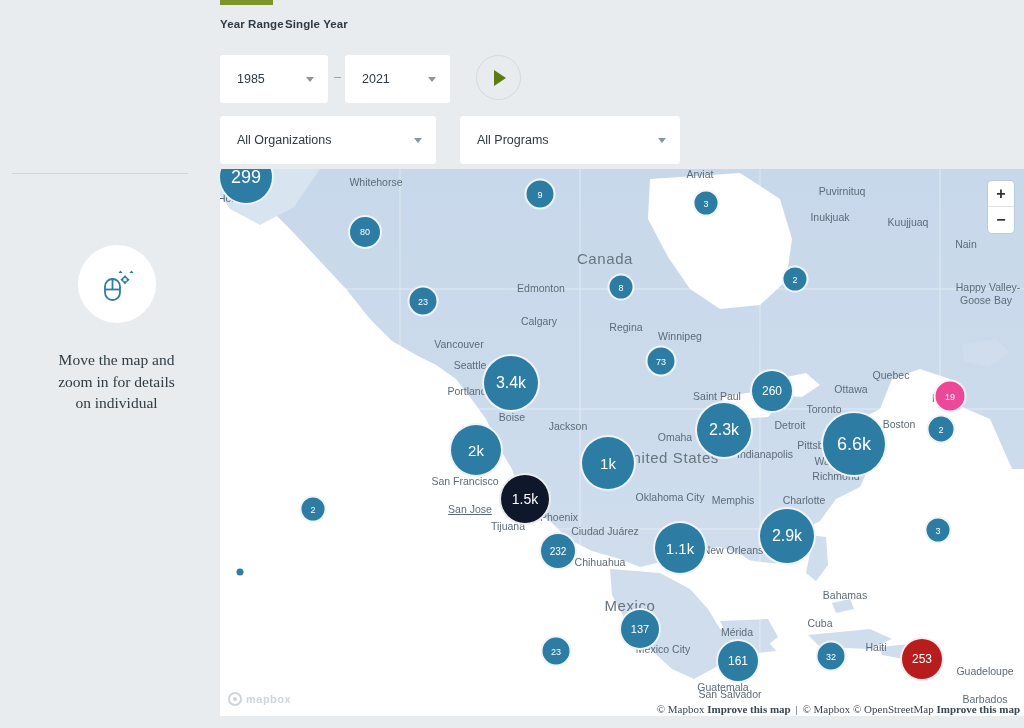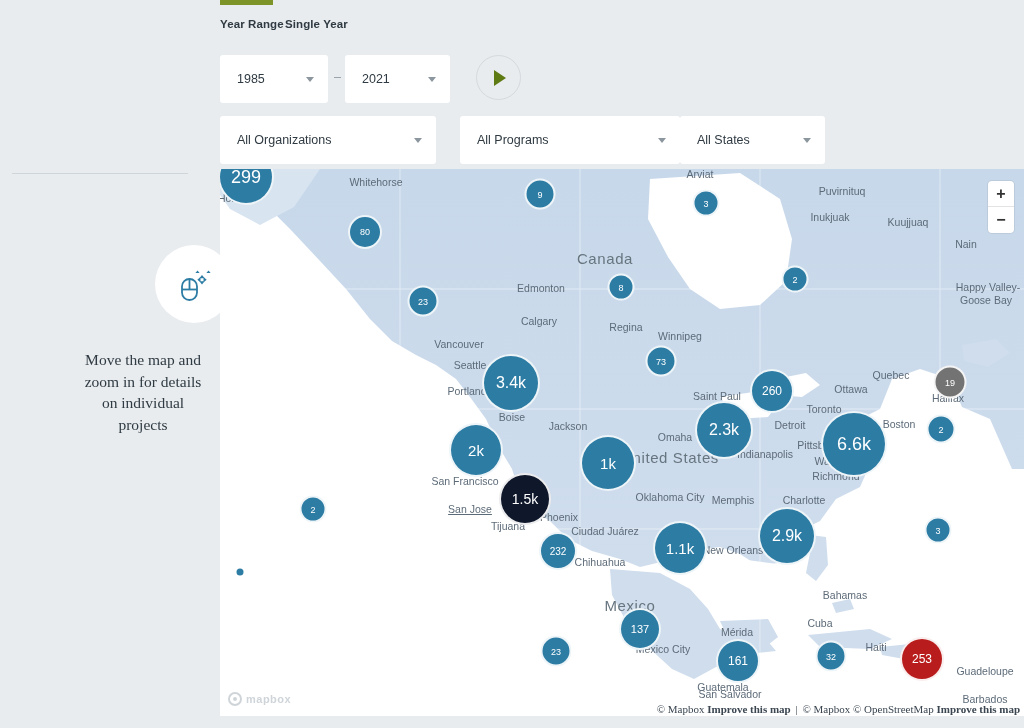--- a/index.html
+++ b/index.html
@@ -15,21 +15,21 @@
   #sidebar {
     position: absolute; left: 0; top: 0; width: 220px; height: 728px;
     background: #e8ecef;
   }
   #sidebar-divider {
     position: absolute; left: 12px; top: 173px; width: 176px; height: 1px;
     background: #cfd6db;
   }
   #hint-block {
     position: absolute; left: 0; top: 245px; width: 233px;
-    display: flex; flex-direction: column; align-items: flex-end;
+    display: flex; flex-direction: column; align-items: center;
   }
   #hint-icon-circle {
     width: 78px; height: 78px; border-radius: 50%;
     background: #ffffff;
     display: flex; align-items: center; justify-content: center;
     position: relative;
   }
   #hint-text {
     margin-top: 26px;
     width: 180px;
@@ -193,21 +193,20 @@
             <polygon points="37.7,20.7 34.5,18.1 34.5,23.3"></polygon>
             <polygon points="39.5,11.5 41.6,14.1 37.4,14.1"></polygon>
             <polygon points="28.5,11.5 30.6,14.1 26.4,14.1"></polygon>
           </g>
         </svg>
       </div>
       <div id="hint-text">
         <div>Move the map and</div>
         <div>zoom in for details</div>
         <div>on individual</div>
-        <div>projects</div>
       </div>
     </div>
   </div>
 
   <div id="controls">
 
     <div id="tabbar">
       <div id="tab-underline"></div>
       <div class="tab" id="tab-year-range">Year Range</div>
       <div class="tab" id="tab-single-year">Single Year</div>
@@ -227,24 +226,20 @@
         <span id="play-triangle"></span>
       </div>
     </div>
 
     <div class="filter-row select-box" id="flt-organizations">
       <span class="select-label">All Organizations</span>
       <span class="caret"></span>
     </div>
     <div class="filter-row select-box" id="flt-programs">
       <span class="select-label">All Programs</span>
-      <span class="caret"></span>
-    </div>
-    <div class="filter-row select-box" id="flt-states">
-      <span class="select-label">All States</span>
       <span class="caret"></span>
     </div>
   </div>
 
   <div id="map">
 
     <svg id="map-landmass" viewBox="0 0 804 547" preserveAspectRatio="none">
       <defs>
         <linearGradient id="landg" x1="0" y1="0" x2="0" y2="1">
           <stop offset="0%" stop-color="#c7d8ea"></stop>
@@ -356,21 +351,21 @@
       </div>
     <div id="map-markers">
         <div class="cluster" style="left: 26px; top: 8px; width: 56px; height: 56px; background: rgb(45, 124, 164); font-size: 18px;">299</div>
         <div class="cluster" style="left: 320px; top: 25px; width: 31px; height: 31px; background: rgb(45, 124, 164); font-size: 9px;">9</div>
         <div class="cluster" style="left: 486px; top: 34px; width: 27px; height: 27px; background: rgb(45, 124, 164); font-size: 9px;">3</div>
         <div class="cluster" style="left: 145px; top: 63px; width: 34px; height: 34px; background: rgb(45, 124, 164); font-size: 9px;">80</div>
         <div class="cluster" style="left: 575px; top: 110px; width: 27px; height: 27px; background: rgb(45, 124, 164); font-size: 9px;">2</div>
         <div class="cluster" style="left: 401px; top: 118px; width: 27px; height: 27px; background: rgb(45, 124, 164); font-size: 9px;">8</div>
         <div class="cluster" style="left: 203px; top: 132px; width: 31px; height: 31px; background: rgb(45, 124, 164); font-size: 9px;">23</div>
         <div class="cluster" style="left: 441px; top: 192px; width: 31px; height: 31px; background: rgb(45, 124, 164); font-size: 9px;">73</div>
-        <div class="cluster" style="left: 730px; top: 213px; width: 33px; height: 33px; background: #737373; font-size: 9px;">19</div>
+        <div class="cluster" style="left: 730px; top: 227px; width: 33px; height: 33px; background: #ec4899; font-size: 9px;">19</div>
         <div class="cluster" style="left: 291px; top: 214px; width: 58px; height: 58px; background: rgb(45, 124, 164); font-size: 16px;">3.4k</div>
         <div class="cluster" style="left: 552px; top: 222px; width: 44px; height: 44px; background: rgb(45, 124, 164); font-size: 12px;">260</div>
         <div class="cluster" style="left: 721px; top: 260px; width: 29px; height: 29px; background: rgb(45, 124, 164); font-size: 9px;">2</div>
         <div class="cluster" style="left: 504px; top: 261px; width: 58px; height: 58px; background: rgb(45, 124, 164); font-size: 16px;">2.3k</div>
         <div class="cluster" style="left: 634px; top: 275px; width: 66px; height: 66px; background: rgb(45, 124, 164); font-size: 18px;">6.6k</div>
         <div class="cluster" style="left: 256px; top: 281px; width: 54px; height: 54px; background: rgb(45, 124, 164); font-size: 15px;">2k</div>
         <div class="cluster" style="left: 388px; top: 294px; width: 56px; height: 56px; background: rgb(45, 124, 164); font-size: 15px;">1k</div>
         <div class="cluster" style="left: 305px; top: 330px; width: 52px; height: 52px; background: #0f172a; font-size: 14px;">1.5k</div>
         <div class="cluster" style="left: 93px; top: 340px; width: 27px; height: 27px; background: rgb(45, 124, 164); font-size: 9px;">2</div>
         <div class="cluster" style="left: 718px; top: 361px; width: 27px; height: 27px; background: rgb(45, 124, 164); font-size: 9px;">3</div>

